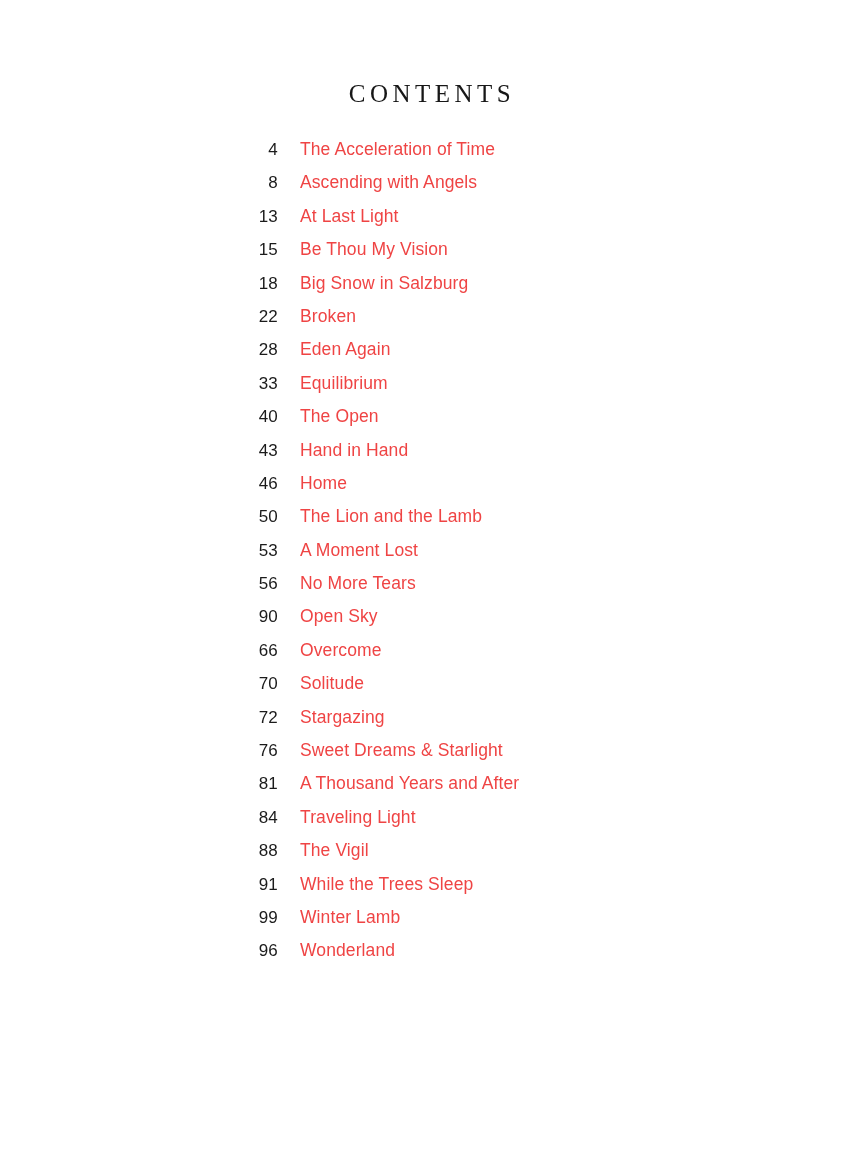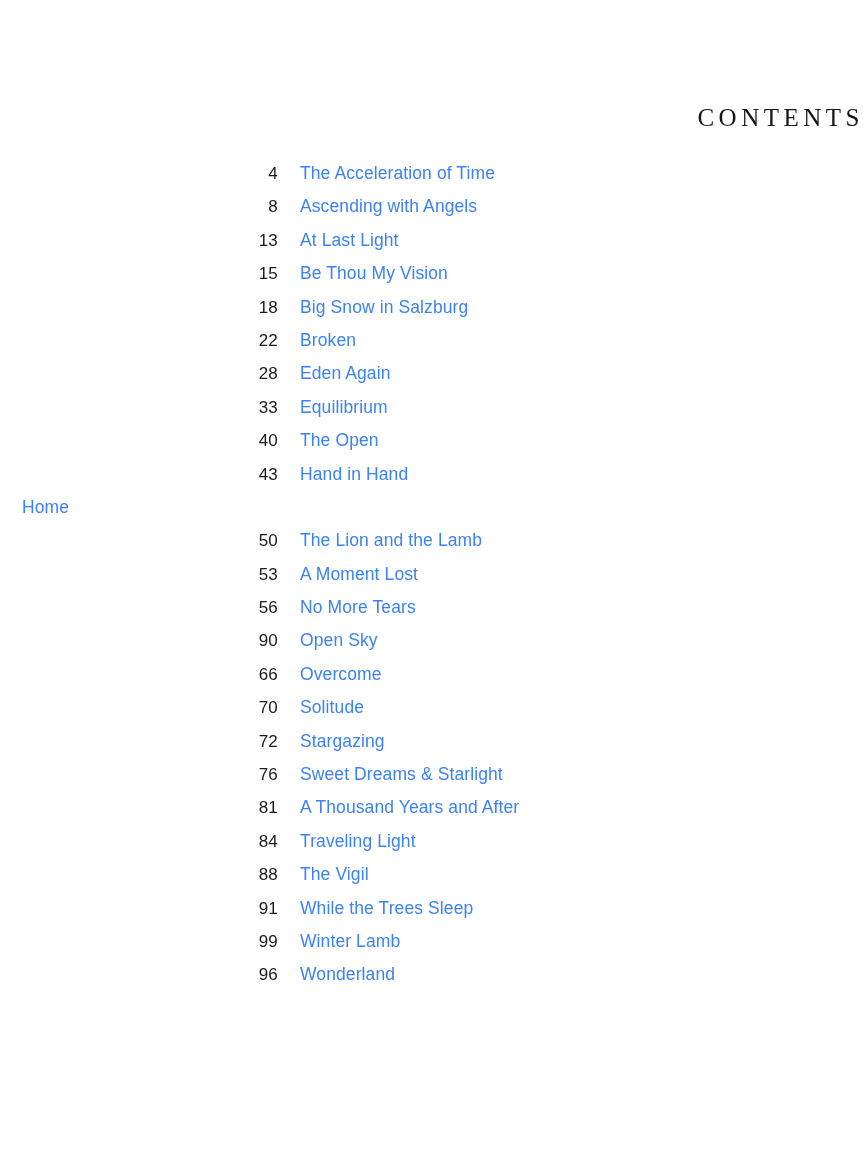--- a/index.html
+++ b/index.html
@@ -14,26 +14,26 @@
     color: #1b1b1b;
     overflow: hidden;
   }
   .page {
     position: relative;
     width: 864px;
     height: 1152px;
     box-sizing: border-box;
   }
   .toc-title {
-    text-align: right;
+    text-align: center;
     font-family: "Liberation Serif", serif;
     font-size: 25px;
     letter-spacing: 4.5px;
     color: #171717;
-    margin-top: 104px;
+    margin-top: 80px;
     margin-bottom: 0;
     font-weight: 400;
   }
   .toc-list {
     list-style: none;
     margin: 0;
     padding: 0;
     margin-top: 31px;
   }
   .toc-entry {
@@ -44,21 +44,21 @@
   .toc-page {
     width: 278px;
     text-align: right;
     font-size: 17px;
     color: #1b1b1b;
     letter-spacing: 0.2px;
   }
   .toc-item-title {
     margin-left: 22px;
     font-size: 17.5px;
-    color: #3b82f6;
+    color: #ef4444;
     letter-spacing: 0.1px;
     white-space: nowrap;
   }
 </style>
 </head>
 <body>
 
 <div class="page">
   <h1 class="toc-title">CONTENTS</h1>
 
@@ -97,20 +97,21 @@
     </li>
     <li class="toc-entry">
       <span class="toc-page">40</span>
       <span class="toc-item-title">The Open</span>
     </li>
     <li class="toc-entry">
       <span class="toc-page">43</span>
       <span class="toc-item-title">Hand in Hand</span>
     </li>
     <li class="toc-entry">
+      <span class="toc-page">46</span>
       <span class="toc-item-title">Home</span>
     </li>
     <li class="toc-entry">
       <span class="toc-page">50</span>
       <span class="toc-item-title">The Lion and the Lamb</span>
     </li>
     <li class="toc-entry">
       <span class="toc-page">53</span>
       <span class="toc-item-title">A Moment Lost</span>
     </li>

